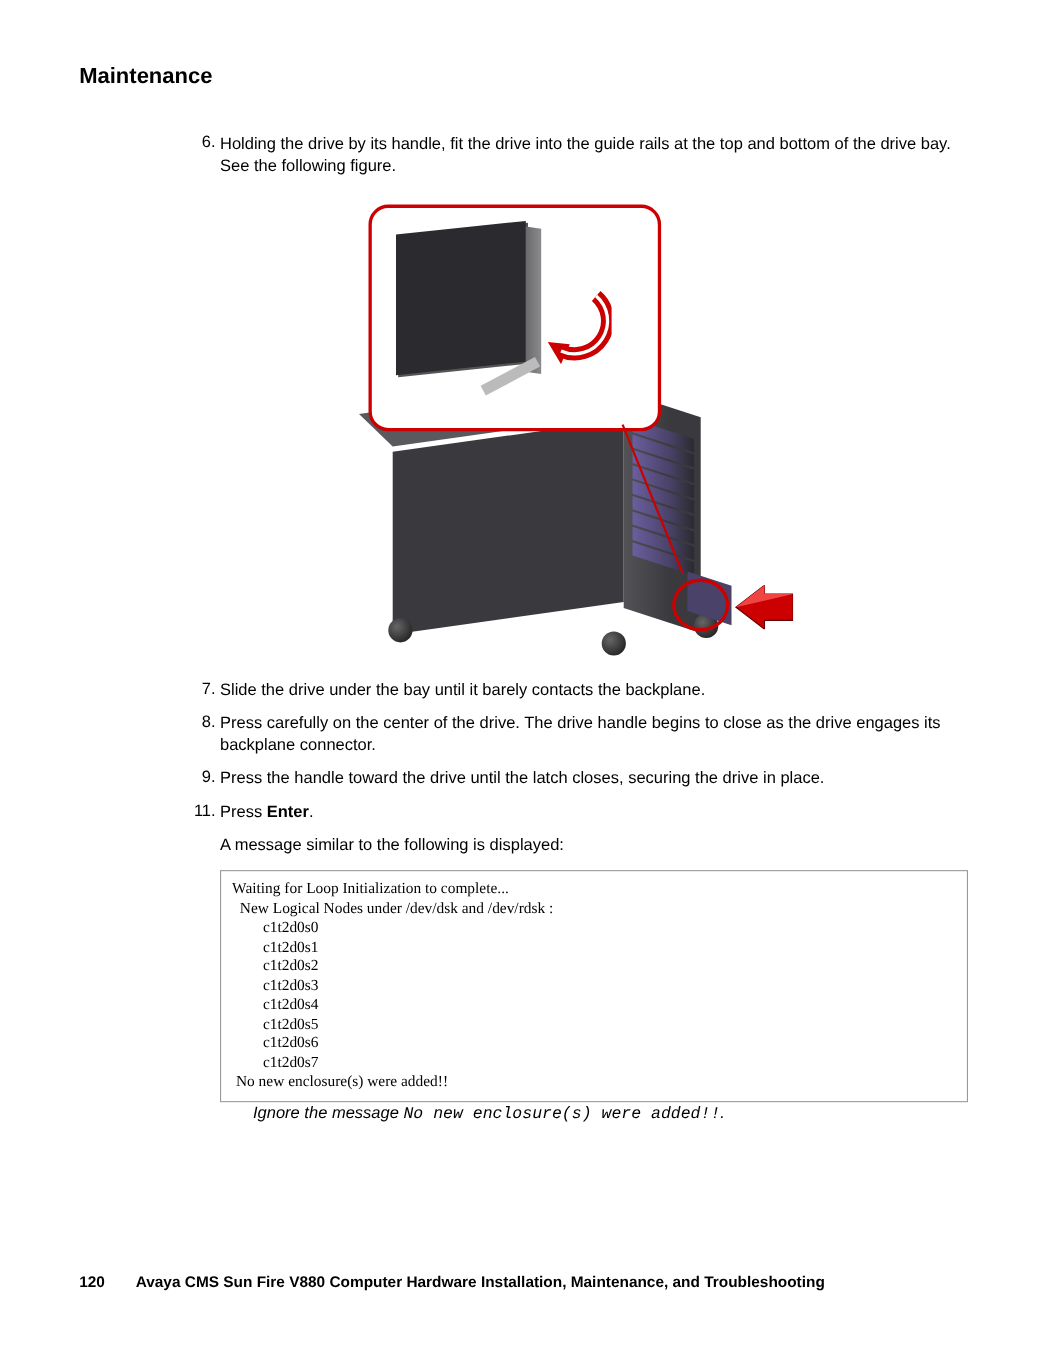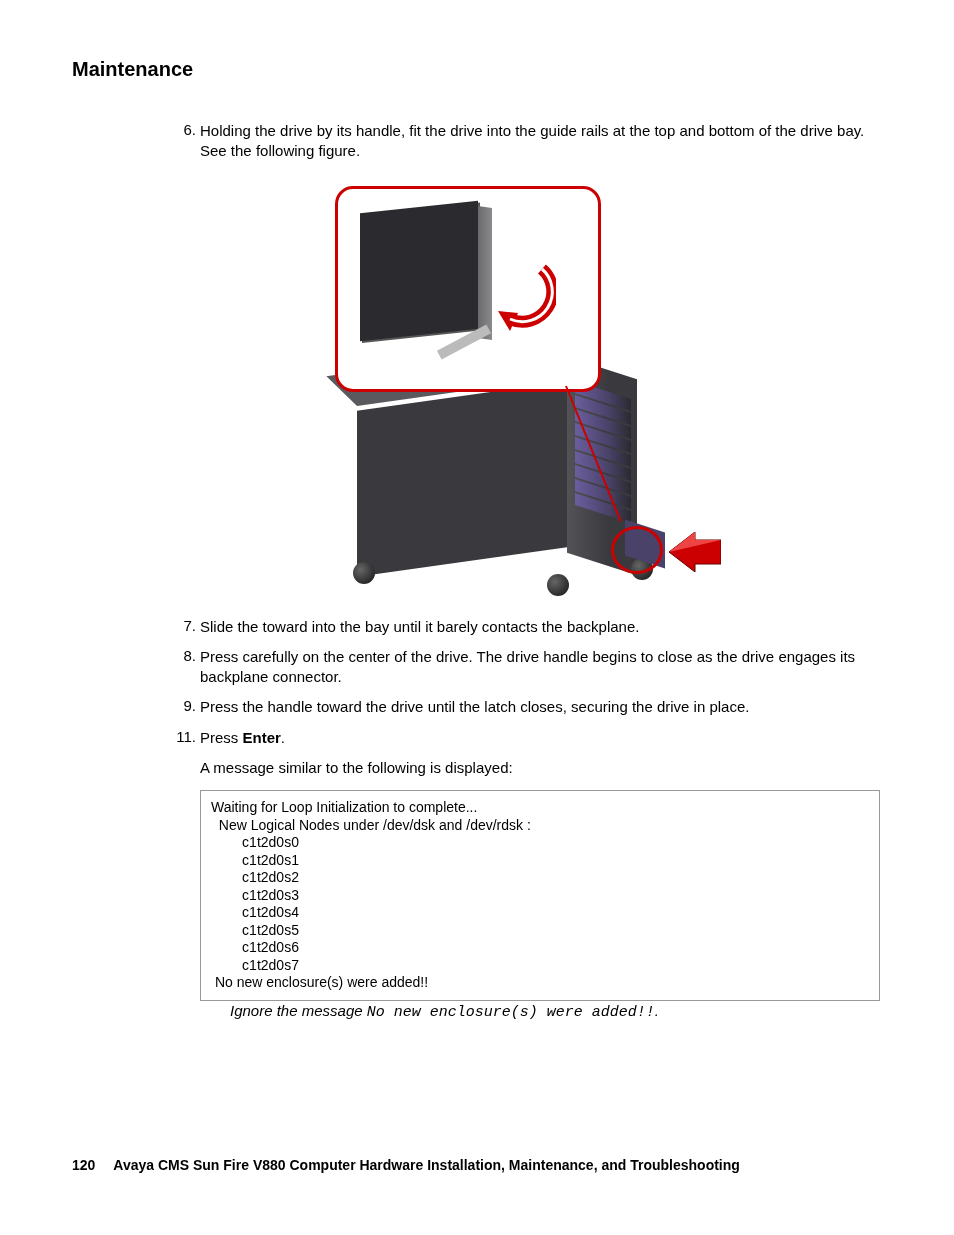--- a/index.html
+++ b/index.html
@@ -184,21 +184,21 @@
     margin-left: 32px;
     margin-top: 6px;
     margin-bottom: 12px;
     line-height: 1.35;
   }
   .code-box {
     border: 1px solid #999;
     padding: 8px 10px;
     margin-left: 32px;
     margin-top: 10px;
-    font-family: Liberation Sans, sans-serif;
+    font-family: Liberation Serif, serif;
     font-size: 14px;
     white-space: pre;
     line-height: 1.25;
     width: 680px;
   }
   .note-label {
     font-weight: bold;
     margin-left: 32px;
     margin-top: 18px;
     margin-bottom: 6px;
@@ -210,21 +210,21 @@
   }
   .mono { font-family: "Courier New", monospace; }
   .bold { font-weight: bold; margin-top: 30px; }
   .footer {
     position: absolute;
     left: 72px;
     bottom: 62px;
     font-size: 14px;
     font-weight: bold;
   }
-  .page-num { margin-right: 18px; }
+  .page-num { margin-right: 28px; }
 </style>
 </head>
 <body>
 
 <div class="section-header">Maintenance</div>
 
 <div class="content">
 
   <div class="step">
     <div class="step-num">6.</div>
@@ -265,21 +265,21 @@
       <div class="slot-circle"></div>
       <svg class="insert-arrow" width="56" height="40" viewBox="0 0 56 40">
         <polygon points="56,8 56,32 30,32 30,40 4,20 30,0 30,8" fill="#cc0000" stroke="#660000" stroke-width="1"></polygon>
         <polygon points="56,8 30,8 30,0 4,20" fill="#ee4444"></polygon>
       </svg>
     </div>
   </div>
 
   <div class="step">
     <div class="step-num">7.</div>
-    <div class="step-text">Slide the toward into the bay until it barely contacts the backplane.</div>
+    <div class="step-text">Slide the drive under the bay until it barely contacts the backplane.</div>
   </div>
 
   <div class="step">
     <div class="step-num">8.</div>
     <div class="step-text">Press carefully on the center of the drive. The drive handle begins to close as the drive engages its backplane connector.</div>
   </div>
 
   <div class="step">
     <div class="step-num">9.</div>
     <div class="step-text">Press the handle toward the drive until the latch closes, securing the drive in place.</div>

